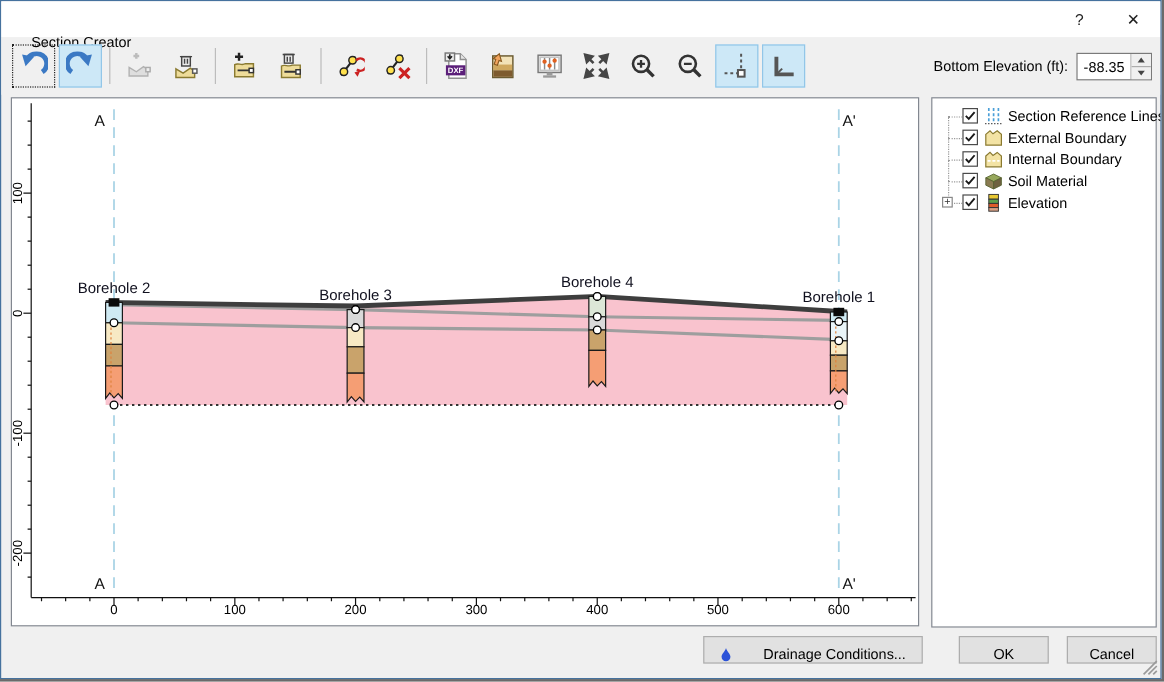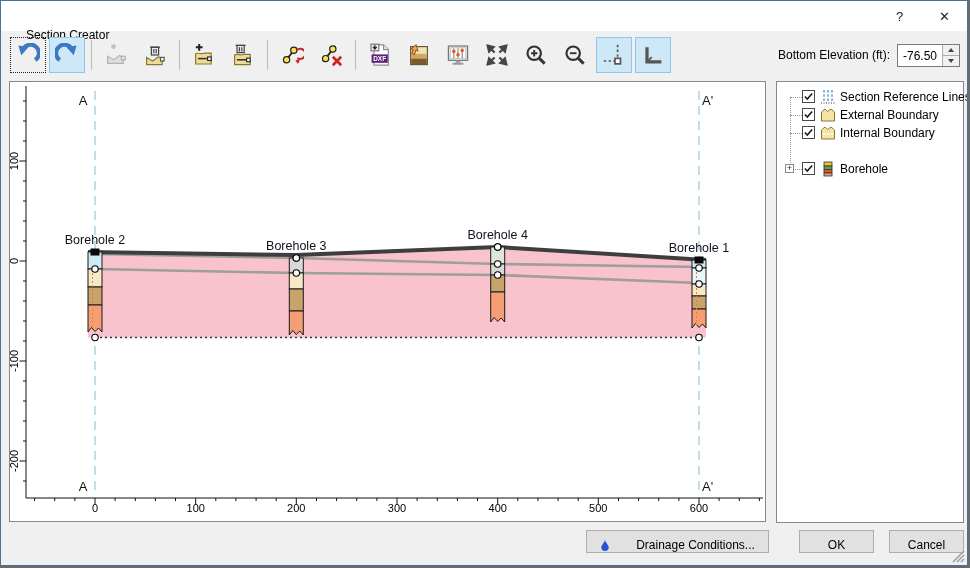--- a/index.html
+++ b/index.html
@@ -212,21 +212,21 @@
         <button class="tbtn active">
           <span style="width: 24px; height: 24px; display: block;"><svg viewBox="0 0 20 20">
               <path d="M5 3.5 V 15.8 H 17" fill="none" stroke="#555" stroke-width="2.7"></path>
               <path d="M5 15.8 l4 -4" stroke="#555" stroke-width="1.4"></path>
             </svg></span>
         </button>
       </div>
     <div class="elev-group">
       <span class="elev-label">Bottom Elevation (ft):</span>
       <div class="spinbox">
-        <div class="spin-value">-76.50</div>
+        <div class="spin-value">-88.35</div>
         <div class="spin-btns">
           <button class="spin-btn">
               <span class="arr-up"></span>
             </button>
           <button class="spin-btn">
               <span class="arr-dn"></span>
             </button>
         </div>
       </div>
     </div>
@@ -406,37 +406,51 @@
           <svg viewBox="0 0 12 12">
             <path d="M2 6 L4.7 8.8 L10 2.6" stroke="#1a1a1a" stroke-width="1.7" fill="none"></path>
           </svg>
         </div>
         <span class="ticon" style="top: 1px;"><svg viewBox="0 0 16 16">
             <path d="M1.5 5 L5 2 L7.5 4.5 L11 2 L14.5 5 L14.5 14 L1.5 14 Z" fill="#f3e3a4" stroke="#8a7a30"></path>
             <line x1="3" y1="9" x2="13" y2="9" stroke="#fff" stroke-width="1.4" stroke-dasharray="2.5,1.5"></line>
           </svg></span>
         <span class="tlabel">Internal Boundary</span>
       </div>
+      <div class="trow" style="top: 60px;">
+        <div class="stub" style="top: 9px;"></div>
+        <div class="cb" style="top: 2px;">
+          <svg viewBox="0 0 12 12">
+            <path d="M2 6 L4.7 8.8 L10 2.6" stroke="#1a1a1a" stroke-width="1.7" fill="none"></path>
+          </svg>
+        </div>
+        <span class="ticon" style="top: 1px;"><svg viewBox="0 0 16 16">
+            <polygon points="8,2 14.5,5.2 8,8.4 1.5,5.2" fill="#97a85c" stroke="#55602e" stroke-width="0.7"></polygon>
+            <polygon points="1.5,5.2 8,8.4 8,14.5 1.5,11.3" fill="#8a7b52" stroke="#55602e" stroke-width="0.7"></polygon>
+            <polygon points="14.5,5.2 8,8.4 8,14.5 14.5,11.3" fill="#6e6140" stroke="#55602e" stroke-width="0.7"></polygon>
+          </svg></span>
+        <span class="tlabel">Soil Material</span>
+      </div>
       <div class="trow" style="top: 78px;">
         <div class="stub" style="top: 9px;"></div>
         <div class="expander" style="top: 4px;">+</div>
         <div class="cb" style="top: 2px;">
           <svg viewBox="0 0 12 12">
             <path d="M2 6 L4.7 8.8 L10 2.6" stroke="#1a1a1a" stroke-width="1.7" fill="none"></path>
           </svg>
         </div>
         <span class="ticon" style="top: 1px;"><svg viewBox="0 0 16 16">
             <g stroke="#333" stroke-width="0.8">
               <rect x="4" y="1" width="8" height="4" fill="#e8c832"></rect>
               <rect x="4" y="5" width="8" height="3.5" fill="#5fa04a"></rect>
               <rect x="4" y="8.5" width="8" height="3.5" fill="#e05c2a"></rect>
               <rect x="4" y="12" width="8" height="3" fill="#dba083"></rect>
             </g>
           </svg></span>
-        <span class="tlabel">Borehole</span>
+        <span class="tlabel">Elevation</span>
       </div>
     </div>
 
   <button class="btn" style="left:585px;width:183px;">
     <svg class="dicon" viewBox="0 0 10 13">
       <path d="M5 0.5 C5 3,1.3 5.8,1.3 8.3 a3.7 3.7 0 0 0 7.4 0 C8.7 5.8,5 3,5 0.5 Z" fill="#2b52d8"></path>
     </svg>
     <span>Drainage Conditions...</span>
   </button>
   <button class="btn" style="left:798px;width:75px;">OK</button>

